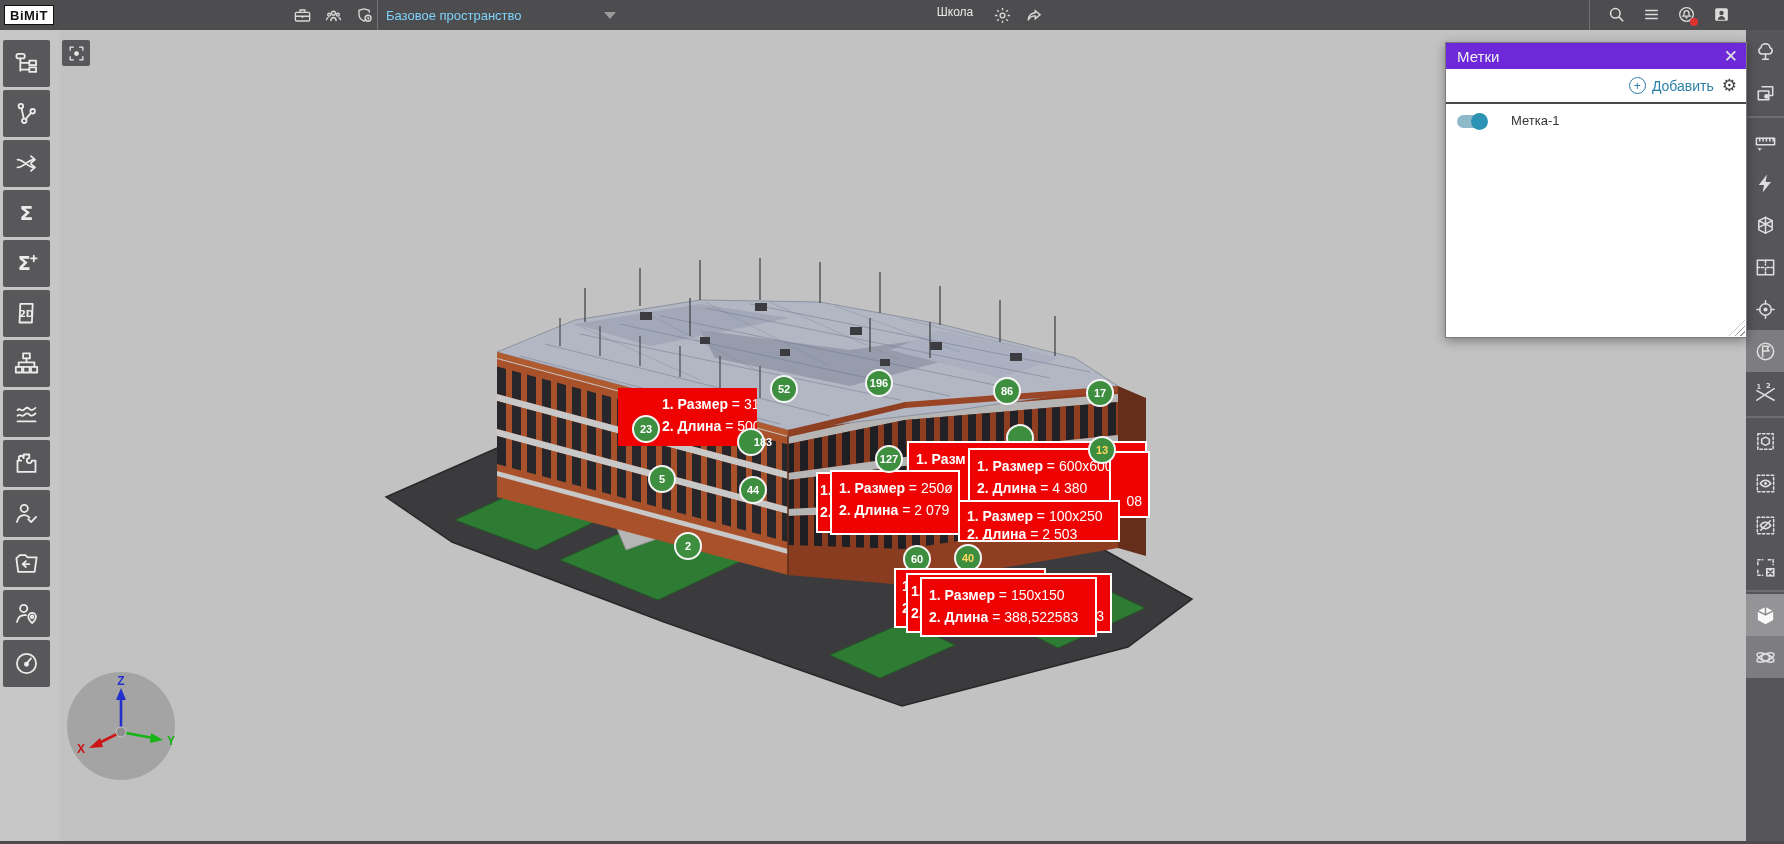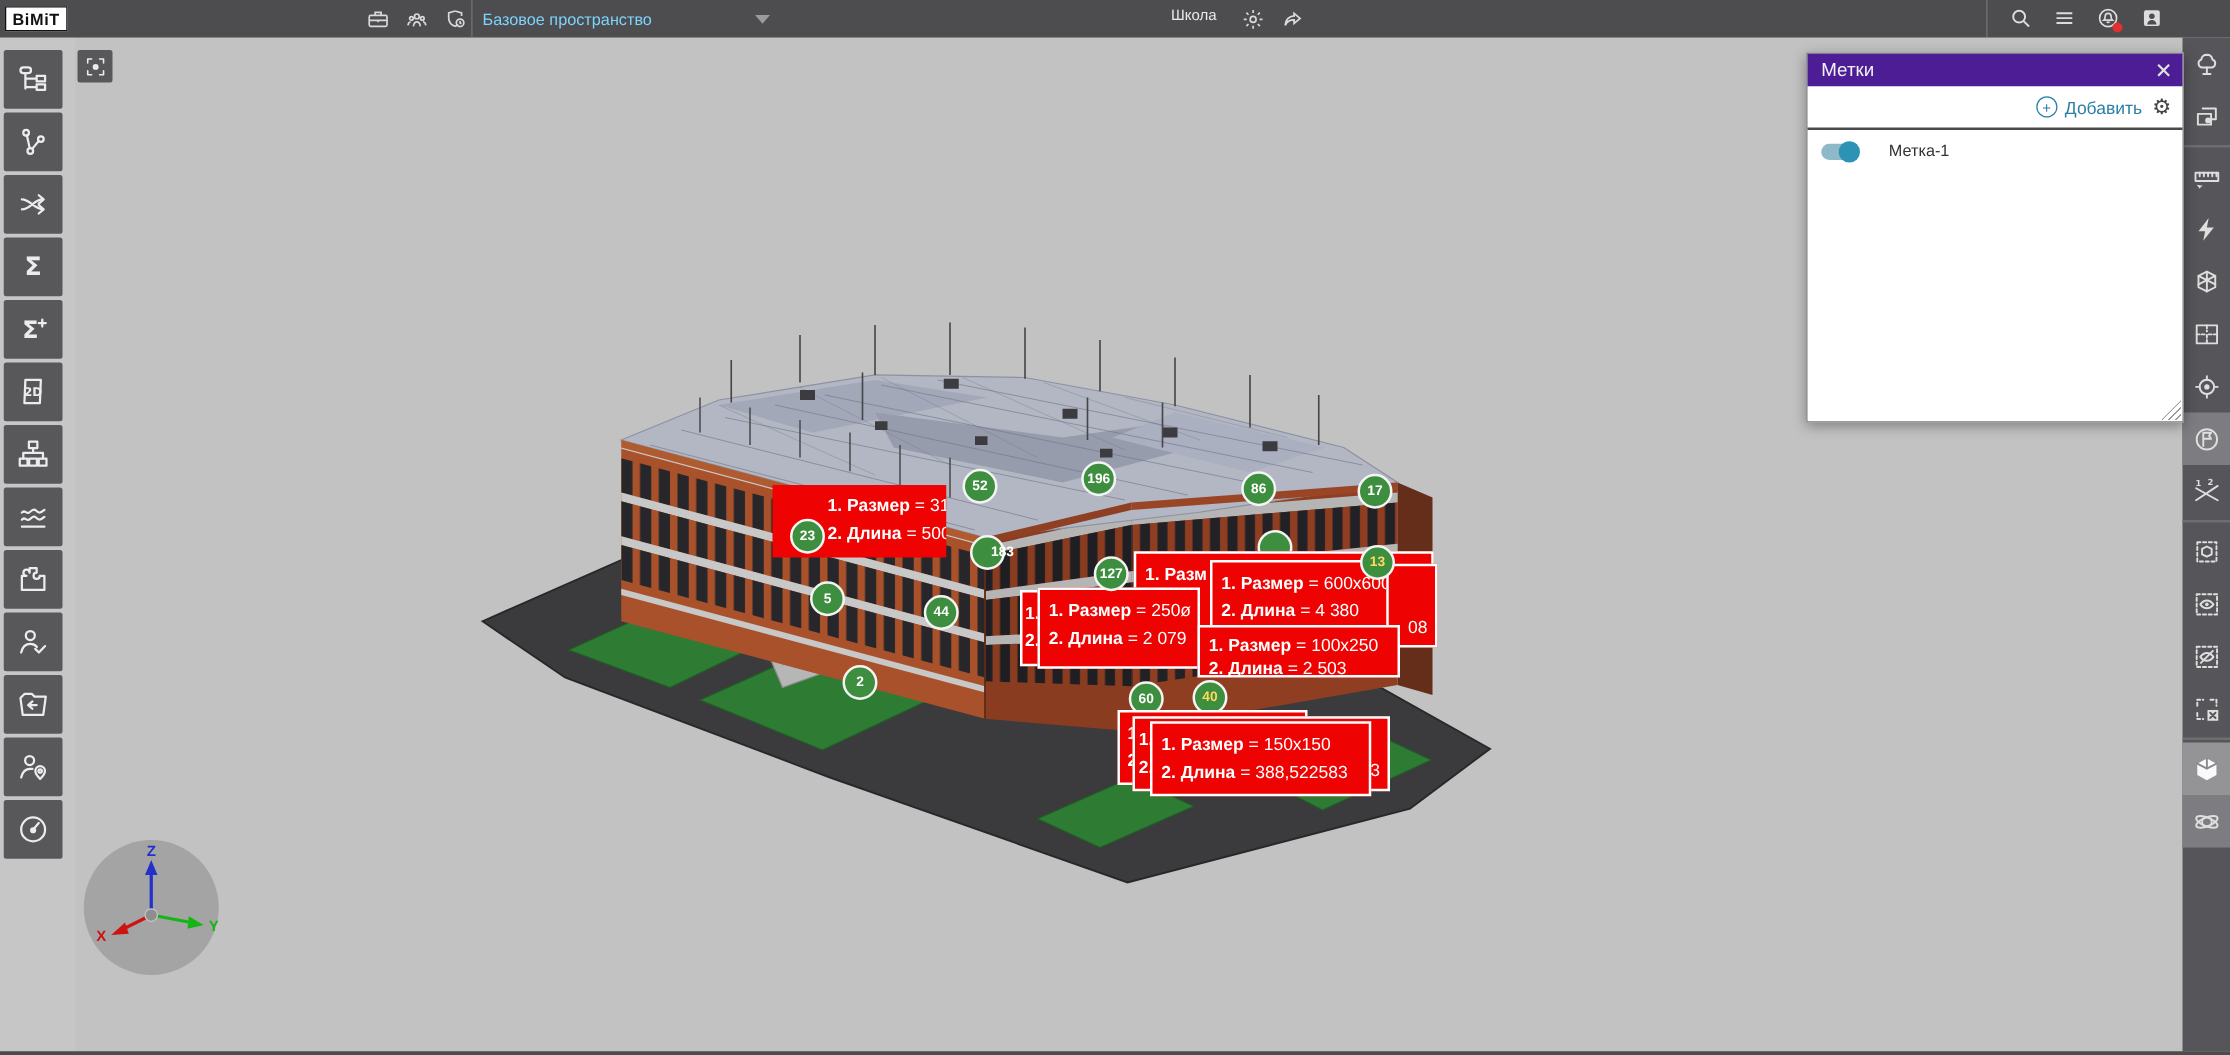--- a/index.html
+++ b/index.html
@@ -36,21 +36,21 @@
               display:flex;flex-direction:column;align-items:stretch}
   .rr-btn{height:42px;display:flex;align-items:center;justify-content:center;color:#dedede;cursor:pointer}
   .rr-btn svg{width:23px;height:23px}
   .rr-sep{height:2px;background:#6e6e72;margin:2px 0}
   .rr-active-high{background:#949497;color:#fafafa}
   .rr-active-medium{background:#7d7d81}
   
   .panel{position:absolute;left:1445px;top:42px;width:302px;height:296px;background:#fff;z-index:50;
          border:1px solid #7a7a7a;box-shadow:0 3px 10px rgba(0,0,0,.35);box-sizing:border-box;
          display:flex;flex-direction:column}
-  .panel-header{height:26px;background:#4c1d95;display:flex;align-items:center;padding:0 8px 0 11px}
+  .panel-header{height:26px;background:#6d28d9;display:flex;align-items:center;padding:0 8px 0 11px}
   .panel-title{flex:1;color:#f0f0f0;font-size:15px}
   .panel-close{color:#e2e2e2;font-size:17px;line-height:17px;cursor:pointer}
   .panel-toolbar{height:33px;border-bottom:2px solid #4a4a4c;display:flex;align-items:center;
                  justify-content:flex-end;gap:8px;padding:0 9px}
   .add-btn{display:flex;align-items:center;gap:6px;color:var(--accent,#2b7fa8);font-size:14px;cursor:pointer}
   .plus-circle{width:15px;height:15px;border:1.5px solid var(--accent,#2b7fa8);border-radius:50%;
                display:flex;align-items:center;justify-content:center;font-size:12px;line-height:12px}
   .panel-gear{color:#454547;font-size:17px;cursor:pointer}
   .panel-list{flex:1;position:relative}
   .panel-row{display:flex;align-items:flex-end;gap:24px;padding:9px 0 0 11px}
@@ -219,21 +219,21 @@
       <div class="mline"><b>2. Длина</b><span> = 388,522583</span></div>
     </div>
     <div class="badge badge-back" style="left: 1006px; top: 424px;"></div>
     <div class="badge badge-back" style="left: 903px; top: 545px;">60</div>
     <div class="badge badge-back badge-yellow" style="left: 954px; top: 544px; text-align: center;">40</div>
     <div class="badge" style="left: 770px; top: 375px;">52</div>
     <div class="badge" style="left: 865px; top: 369px;">196</div>
     <div class="badge" style="left: 993px; top: 377px;">86</div>
     <div class="badge" style="left: 1086px; top: 379px;">17</div>
     <div class="badge" style="left: 632px; top: 415px;">23</div>
-    <div class="badge" style="left: 776px; top: 428px; padding-left: 24px;">183</div>
+    <div class="badge" style="left: 737px; top: 428px; padding-left: 24px;">183</div>
     <div class="badge" style="left: 875px; top: 430px; margin-top: 15px;">127</div>
     <div class="badge badge-yellow" style="left: 1088px; top: 420px; margin-top: 16px;">13</div>
     <div class="badge" style="left: 648px; top: 465px;">5</div>
     <div class="badge" style="left: 739px; top: 476px;">44</div>
     <div class="badge" style="left: 674px; top: 532px;">2</div>
   </div>
 
 <header class="topbar">
   <div class="tb-logo">BiMiT</div>
   <div class="tb-left-icons">

